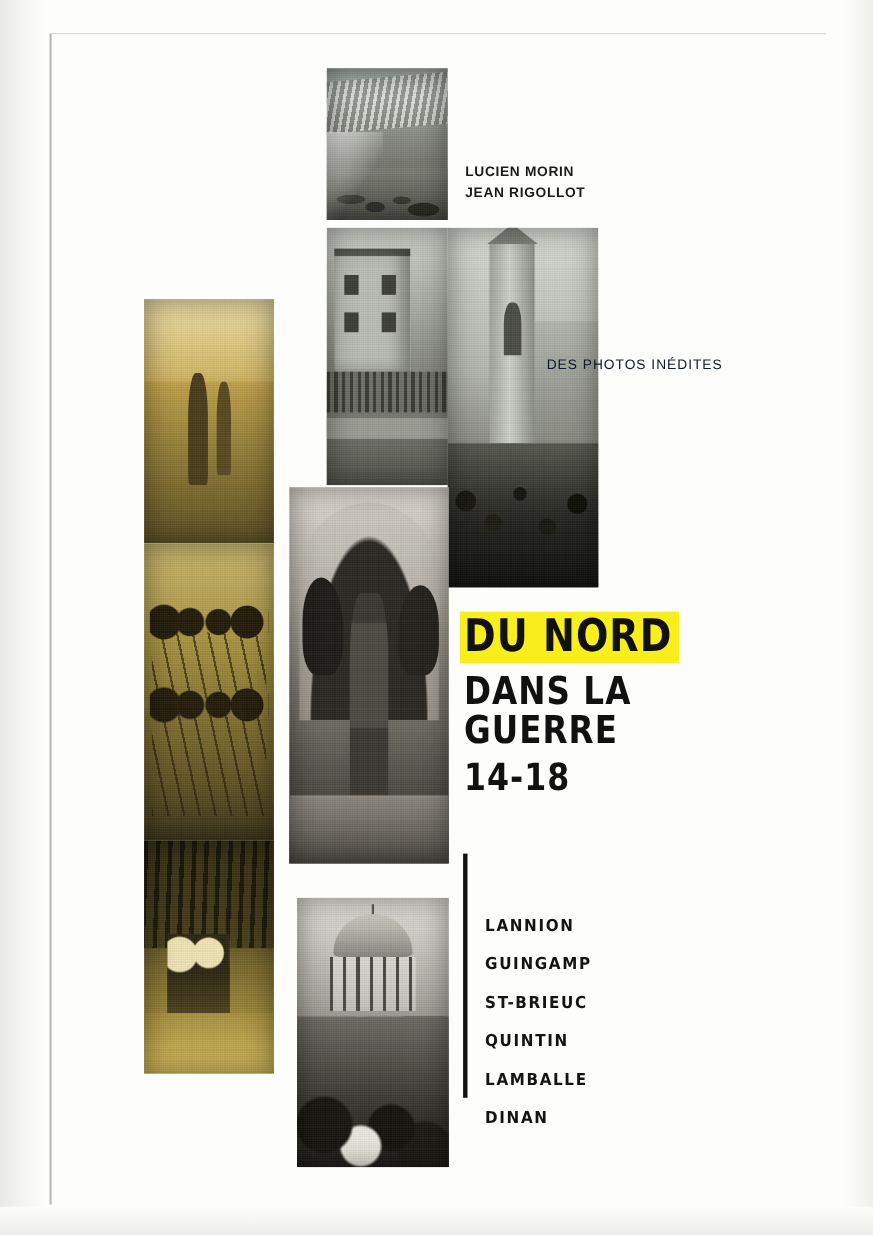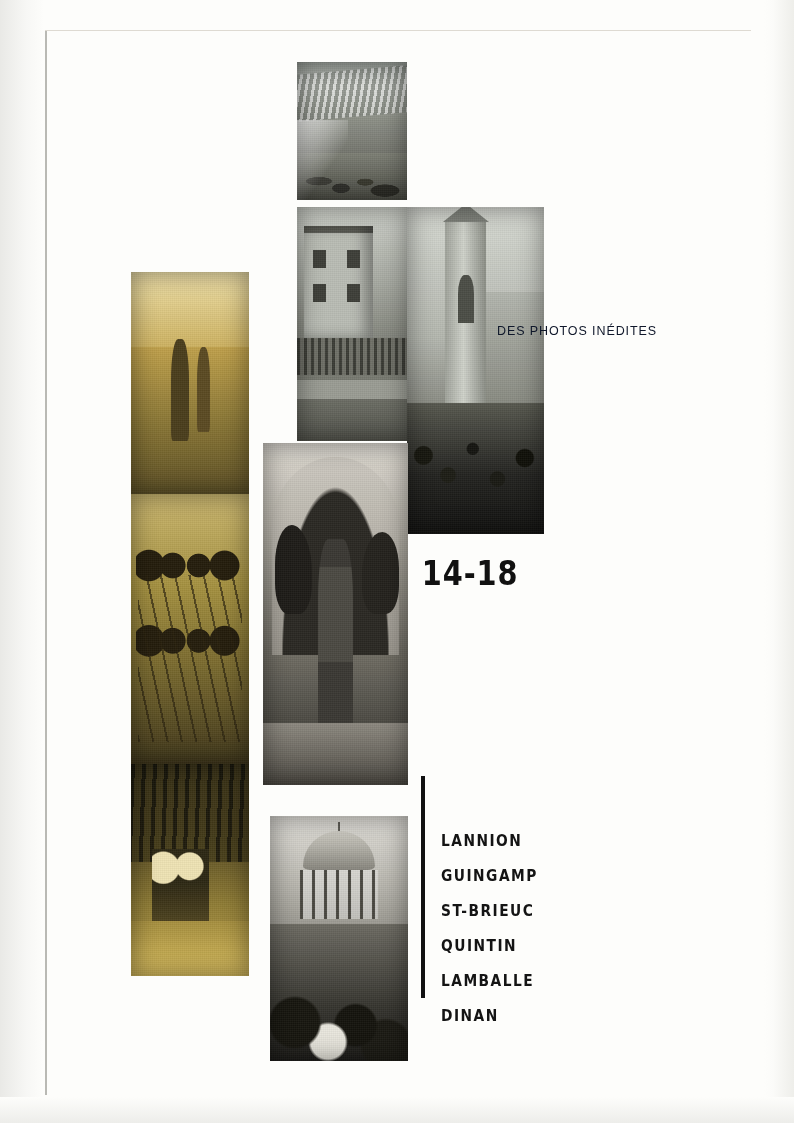--- a/index.html
+++ b/index.html
@@ -420,24 +420,34 @@
   </div>
 
   <div class="photo" id="photo-kiosk">
     <div class="dome"></div>
     <div class="pillars"></div>
     <div class="crowd"></div>
     <div class="grain"></div>
     <div class="vign"></div>
   </div>
 
+  <div class="authors">
+    <div>LUCIEN MORIN</div>
+    <div>JEAN RIGOLLOT</div>
+  </div>
 
   <div class="subtitle-inedites">DES PHOTOS INÉDITES</div>
 
   <div class="title-block">
+    <div class="title-l2">
+      <span class="title-line title-hl">DU NORD</span>
+    </div>
+    <div class="title-l3">
+      <span class="title-line title-plain">DANS LA GUERRE</span>
+    </div>
     <div>
       <span class="title-line title-plain title-l4">14-18</span>
     </div>
   </div>
 
   <div class="city-rule"></div>
   <div class="city-list">
     <div>LANNION</div>
     <div>GUINGAMP</div>
     <div>ST-BRIEUC</div>

